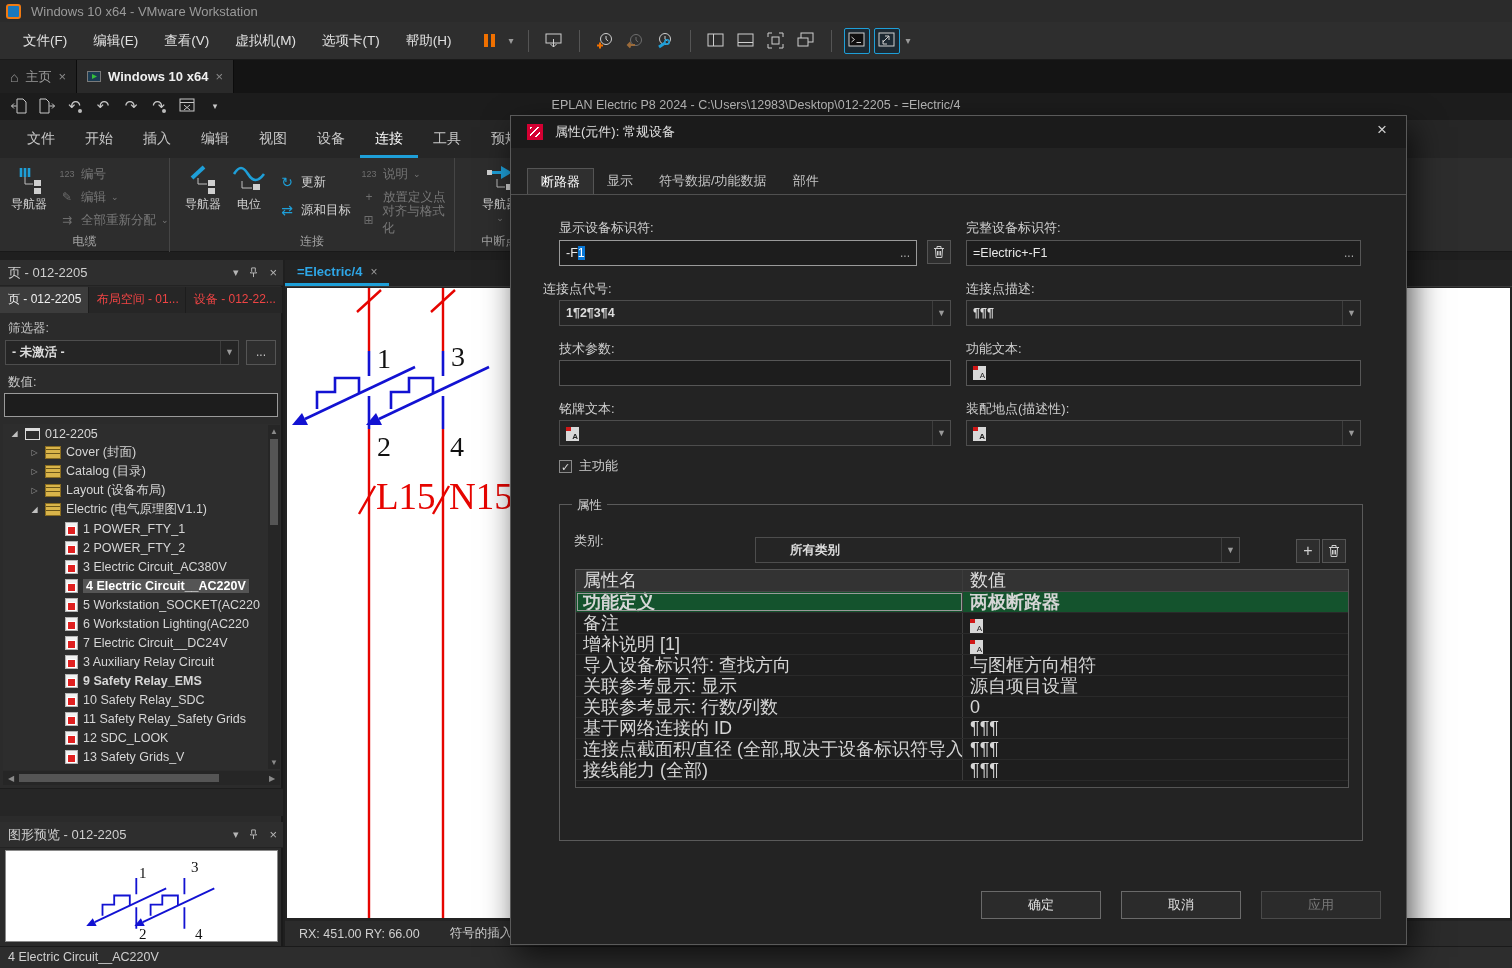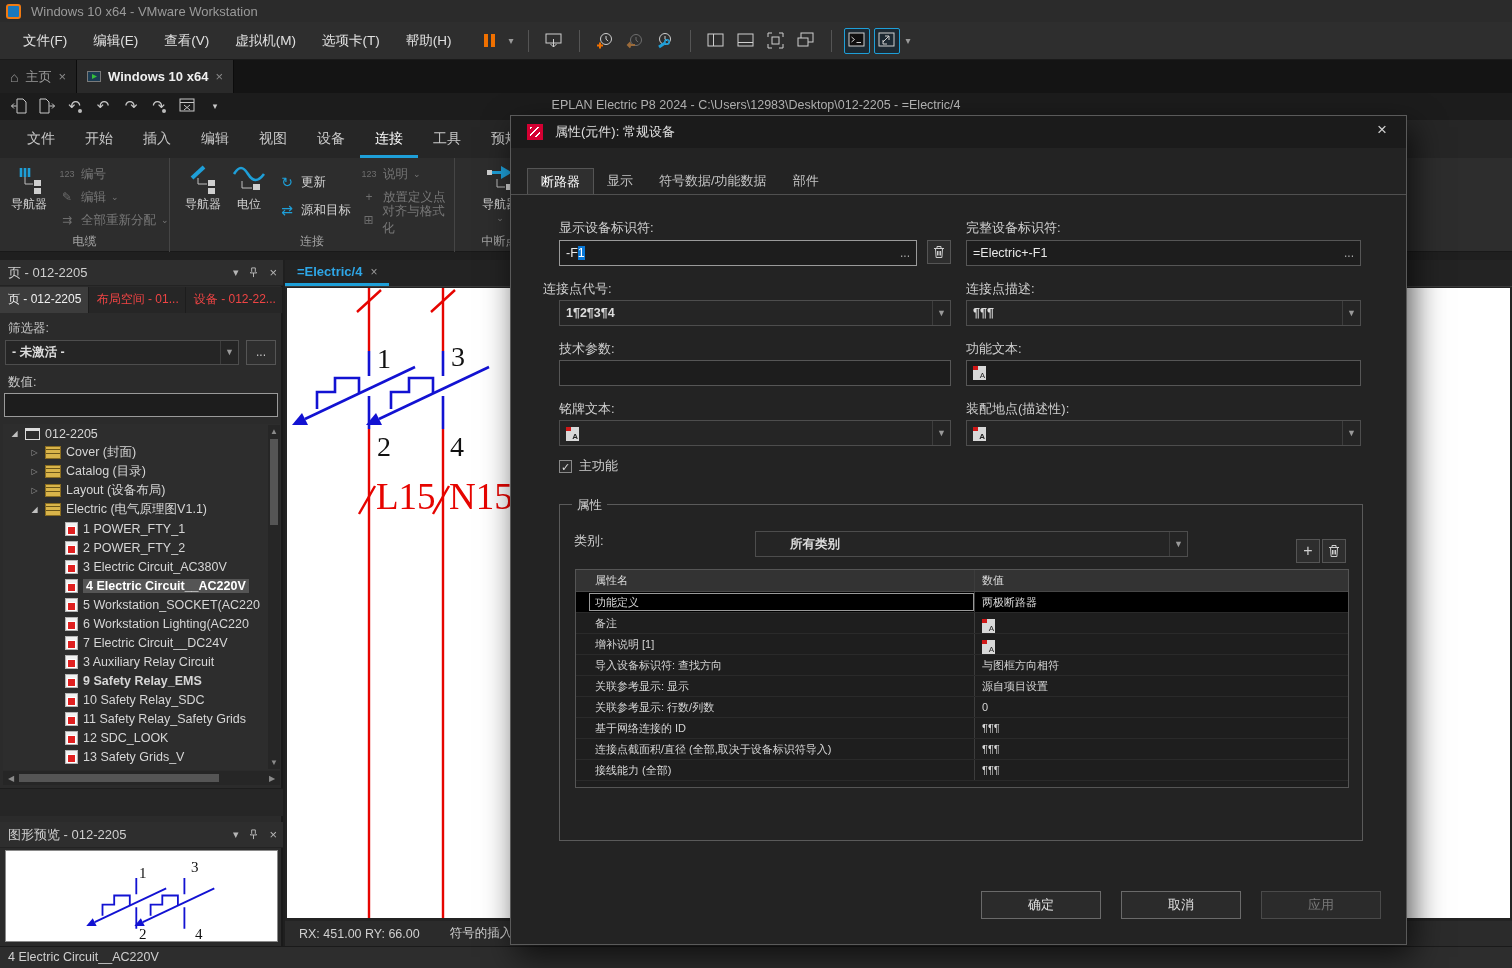--- a/index.html
+++ b/index.html
@@ -97,23 +97,23 @@
   .dlg-tab.active { background:#2f2f2f; color:#fff; border:1px solid #555; border-bottom:none; }
   .dlg-tabline { position:absolute; left:0; top:78px; width:100%; height:1px; background:#505050; }
   .f-lbl { position:absolute; color:#cfcfcf; font-size:13px; }
   .mlico { width:13px; height:14px; background:#d8d8d8; position:relative; display:inline-block; vertical-align:middle; }
   .mlico::before { content:""; position:absolute; left:0; top:0; width:5px; height:4px; background:#d01818; }
   .mlico::after { content:"A"; position:absolute; right:1px; bottom:0; font-size:8px; color:#222; line-height:8px; }
   .cb { width:13px; height:13px; border:1px solid #8a8a8a; background:#2b2b2b; color:#dcdcdc; font-size:11px; line-height:12px; text-align:center; display:inline-block; }
   .grpbox { position:absolute; left:48px; top:388px; width:804px; height:337px; border:1px solid #5a5a5a; }
   .grpbox legend, .grp-legend { position:absolute; top:-8px; left:12px; background:#232323; padding:0 5px; color:#cfcfcf; font-size:12.5px; }
   .ptable { position:absolute; left:15px; top:64px; width:774px; height:219px; border:1px solid #555; background:#1e1e1e; overflow:hidden; }
-  .prow { display:flex; height:21px; line-height:20px; font-size:11px; color:#d6d6d6; border-bottom:1px solid #2a2a2a;padding-left:12px; }
+  .prow { display:flex; height:21px; line-height:20px; font-size:18px; color:#d6d6d6; border-bottom:1px solid #2a2a2a; }
   .prow.hdr { background:#333; height:22px; border-bottom:1px solid #474747; color:#ddd; }
-  .prow.sel { background:#000000; }
+  .prow.sel { background:#14532d;font-weight:bold; }
   .cell-n { width:387px; padding:0 7px; border-right:1px solid #3c3c3c; white-space:nowrap; overflow:hidden; }
   .prow.sel .cell-n { outline:1px solid #9a9a9a; outline-offset:-2px; }
   .cell-v { flex:1; padding:0 7px; white-space:nowrap; overflow:hidden; }
   .dlg-btn { position:absolute; width:120px; height:28px; background:#2b2b2b; border:1px solid #6a6a6a; color:#e0e0e0; font-size:13px; text-align:center; line-height:26px; }
   .dlg-btn.disabled { color:#787878; border-color:#4a4a4a; }
   .sel-txt { background:#0a78d7; color:#fff; }
   .in-dots { position:absolute; right:6px; top:0; color:#aaa; line-height:24px; font-size:12px; }
   .tool-sq { width:24px; height:24px; background:#2e2e2e; border:1px solid #555; display:flex; align-items:center; justify-content:center; color:#d0d0d0; }
 
   svg text { font-family:"Liberation Serif","DejaVu Serif",serif; }
@@ -647,21 +647,21 @@
       </div>
 
       <div class="f-lbl" style="left:48px;top:341px;display:flex;gap:7px;align-items:center;">
         <span class="cb">✓</span>
         <span>主功能</span>
       </div>
 
       <div class="grpbox">
         <span class="grp-legend">属性</span>
         <div class="f-lbl" style="left:14px;top:27px;">类别:</div>
-        <div class="combo" style="position:absolute;left:195px;top:26px;width:433px;height:26px;line-height:24px;padding-left:34px;">
+        <div class="combo" style="position:absolute;left:195px;top:32px;width:485px;height:26px;line-height:24px;padding-left:34px;">
           <span>所有类别</span>
           <span class="arr" style="line-height:24px;">▼</span>
         </div>
         <div class="tool-sq" style="position:absolute;left:736px;top:34px;font-size:16px;">
             <span>+</span>
           </div>
         <div class="tool-sq" style="position:absolute;left:762px;top:34px;">
           <svg width="14" height="14" viewBox="0 0 14 14">
               <path d="M2 3.5h10M5 3.5V1.5h4v2M3.5 3.5l.6 9h5.8l.6-9" stroke="#cfcfcf" fill="none"></path>
               <path d="M5.5 6v4.5M7 6v4.5M8.5 6v4.5" stroke="#cfcfcf"></path>

